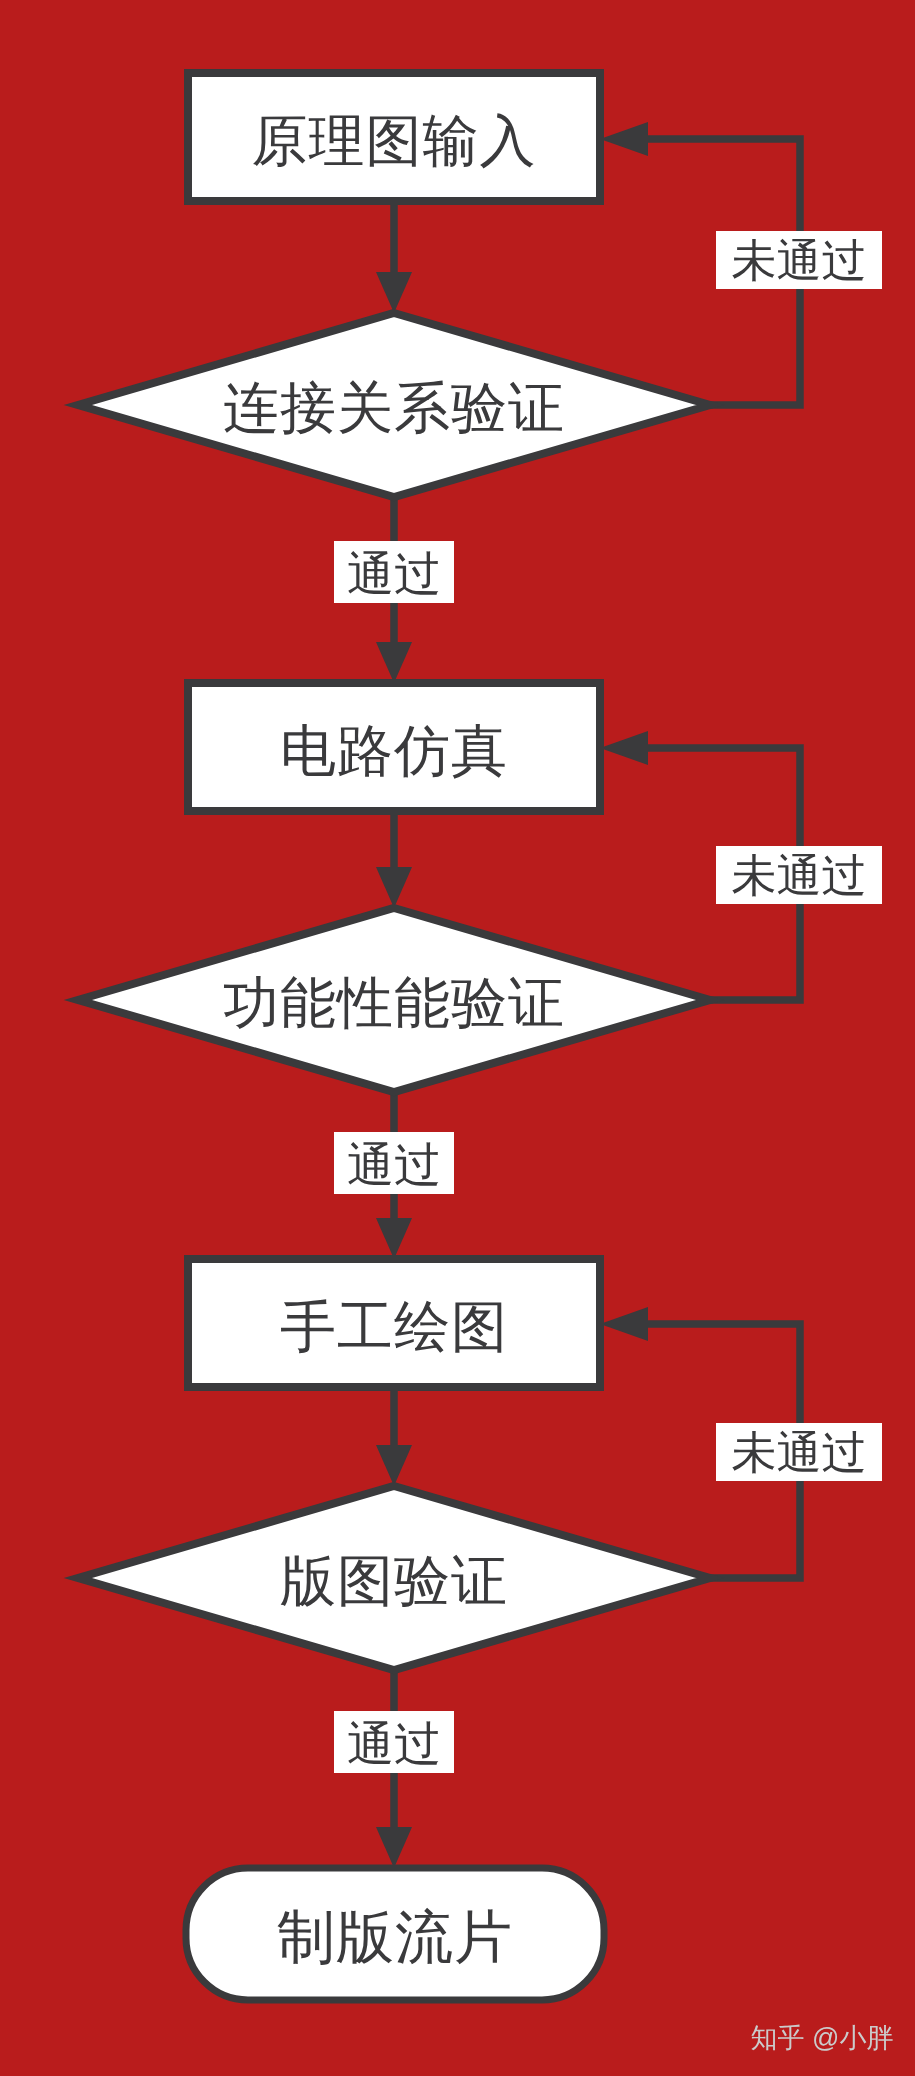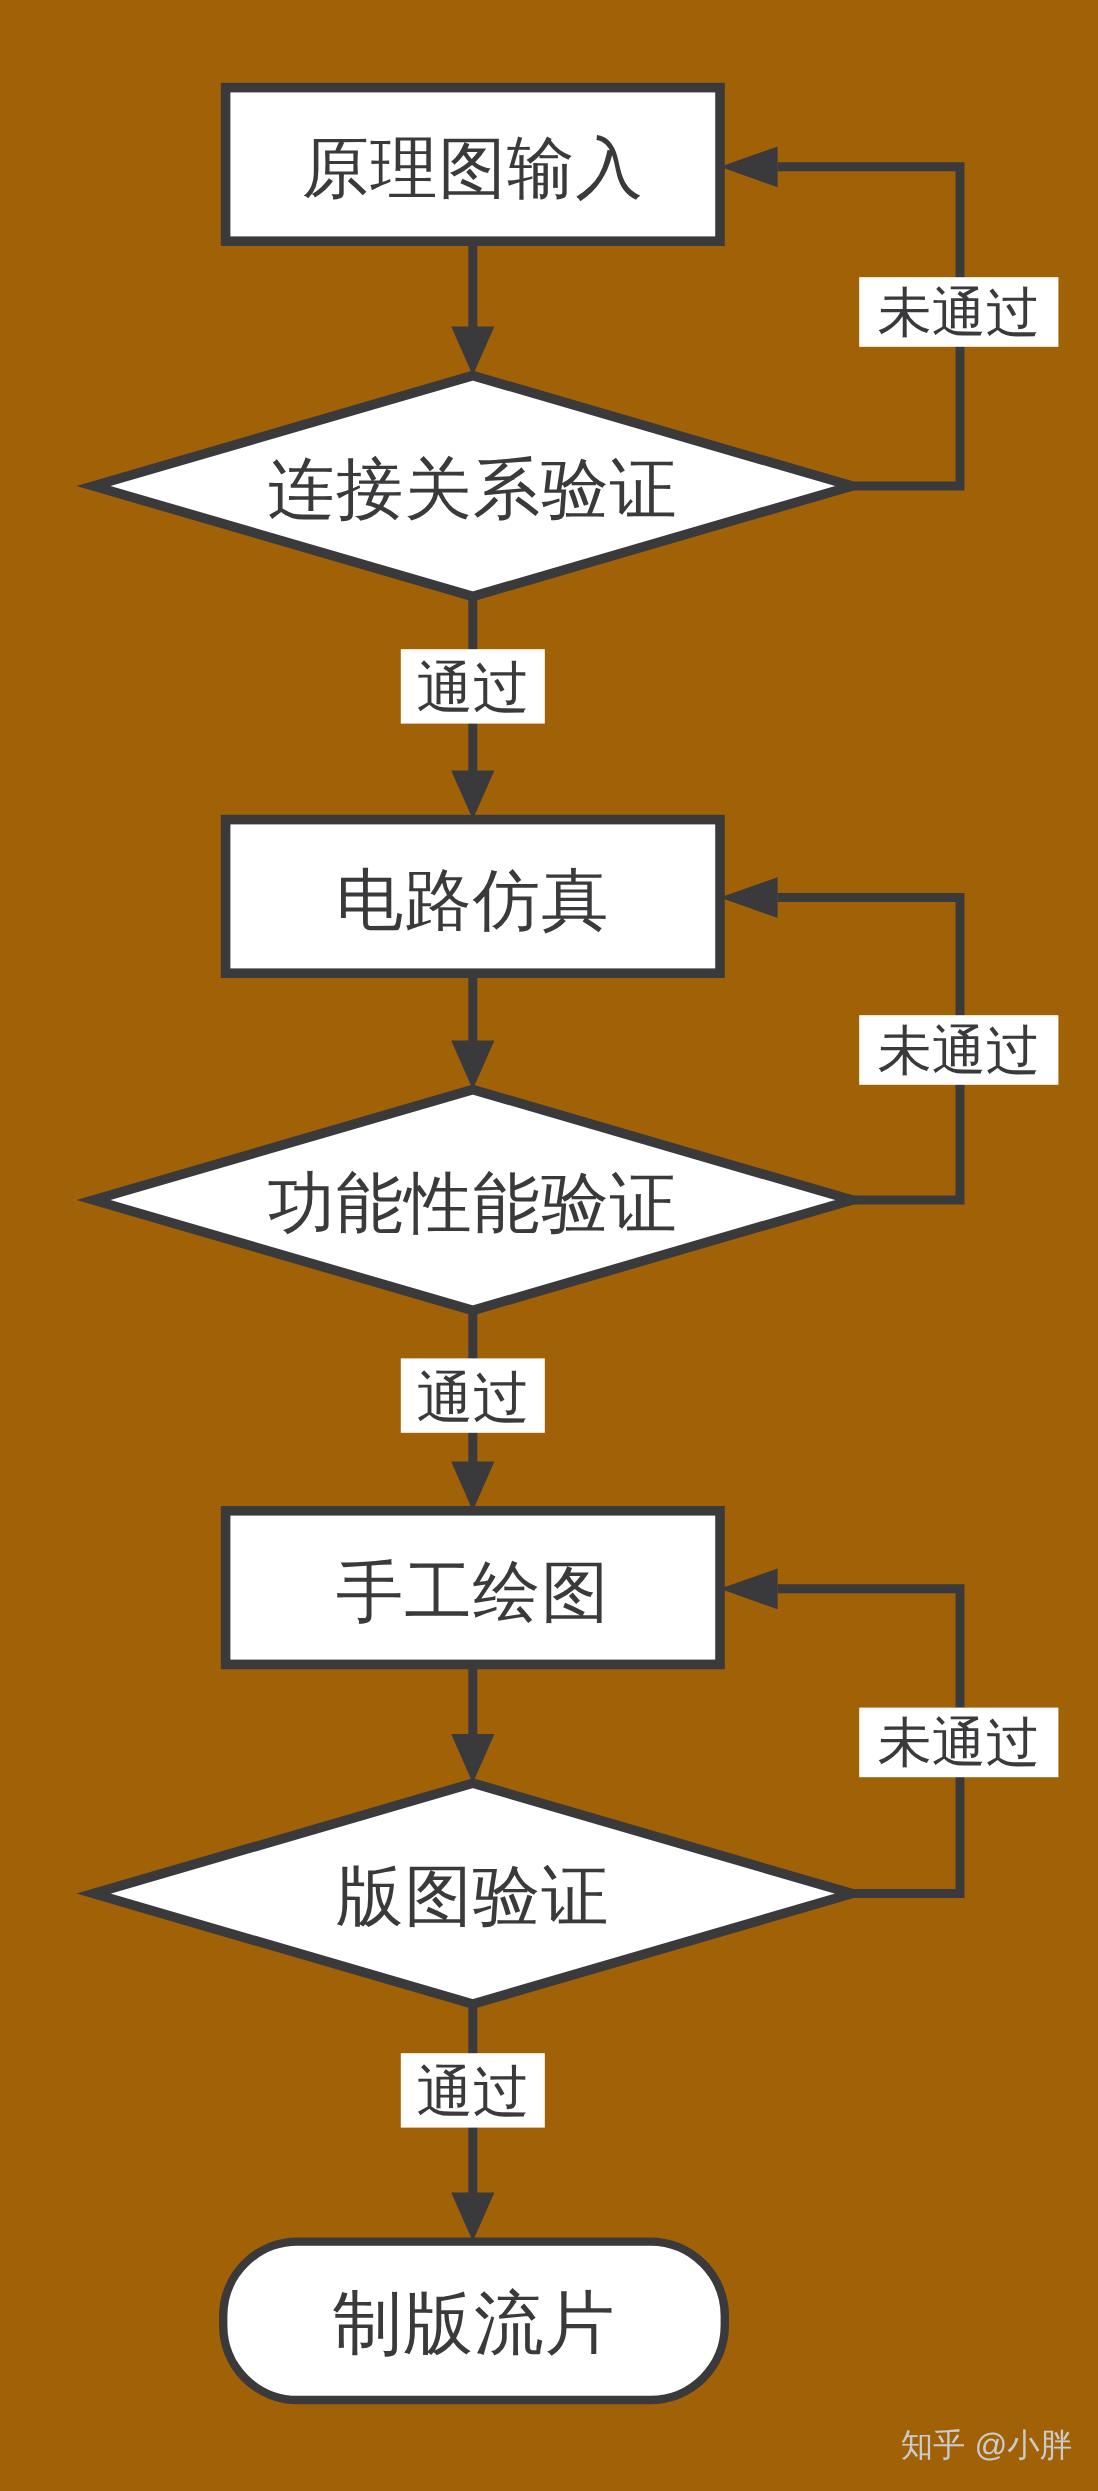--- a/index.html
+++ b/index.html
@@ -4,21 +4,21 @@
 <style>
   html, body {
     margin: 0;
     padding: 0;
     background: #ffffff;
   }
   .canvas {
     position: relative;
     width: 915px;
     height: 2076px;
-    background: #a16207;
+    background: #b91c1c;
     overflow: hidden;
     font-family: "Liberation Sans", sans-serif;
   }
   svg { display: block; }
   .shape {
     fill: #ffffff;
     stroke: #3a3a3c;
     stroke-width: 8;
   }
   .terminal-shape {

